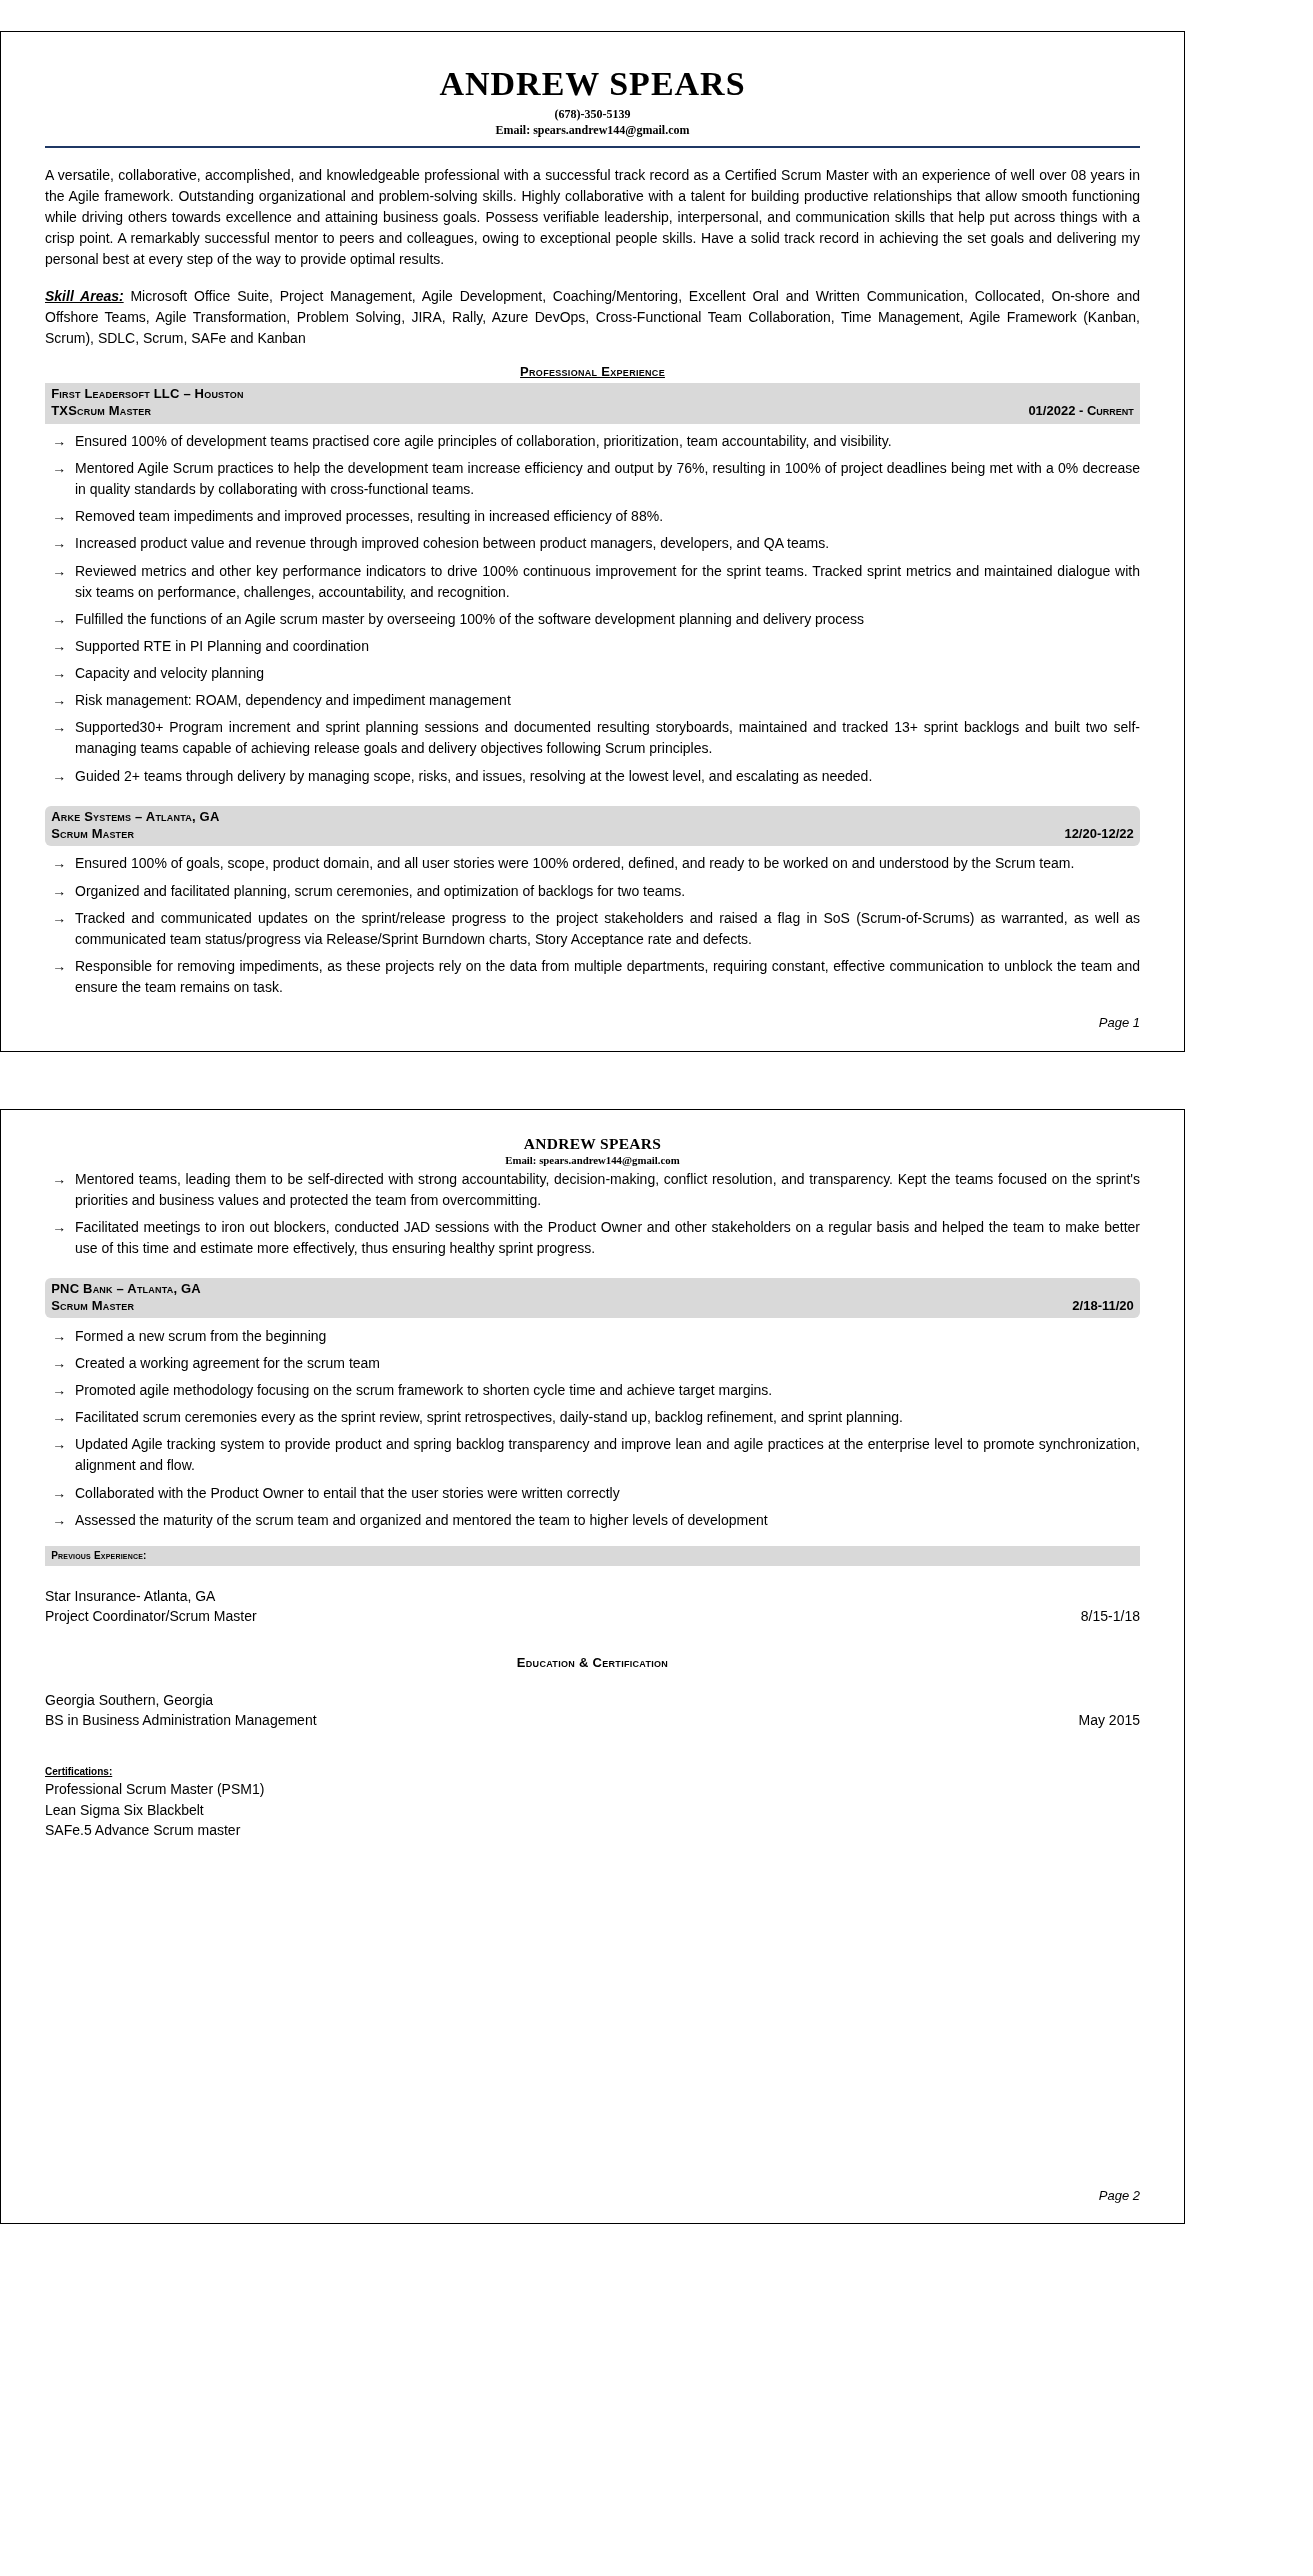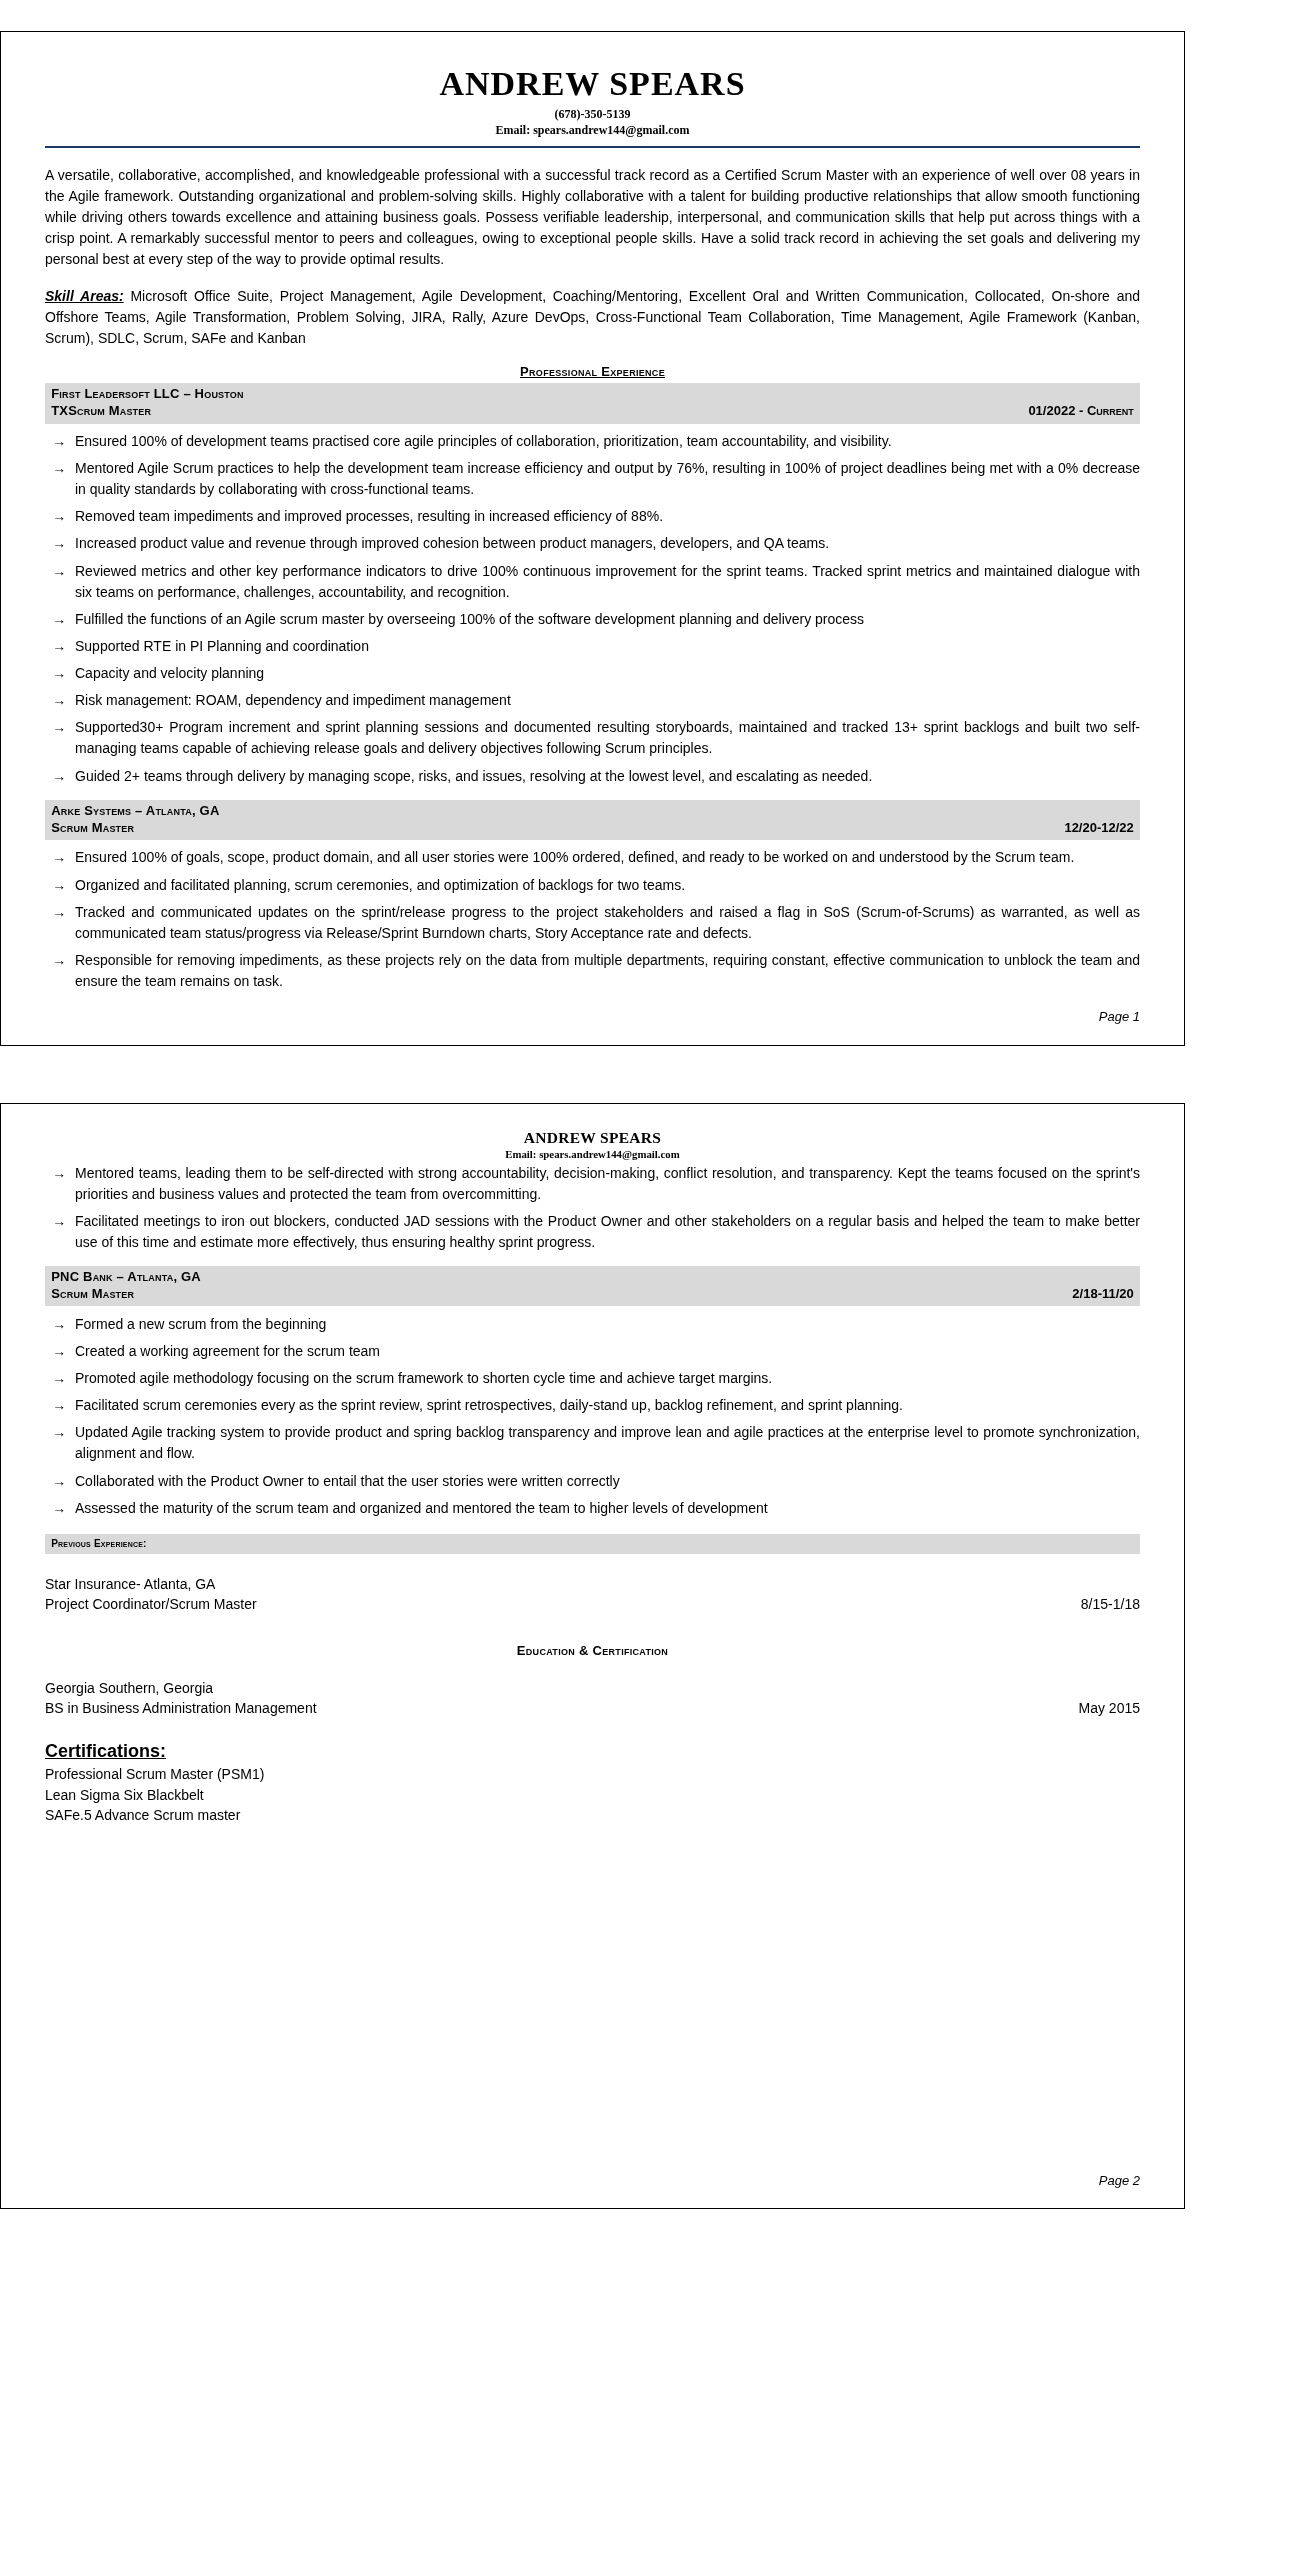--- a/index.html
+++ b/index.html
@@ -76,21 +76,21 @@
     font-variant: small-caps;
     text-decoration: underline;
   }
   .section-center.nounderline { text-decoration: none; }
   
   .job-band {
     background: #d9d9d9;
     padding: 3.1px 6.2px 3.6px 6.2px;
     margin-top: 2.1px;
   }
-  .job-band.tight { margin-top: 13px; }
+  .job-band.tight { margin-top: 19px; border-radius: 6px; }
   .job-company {
     font-weight: bold;
     font-size: 13px;
     font-variant: small-caps;
     letter-spacing: 0.2px;
     line-height: 1.3;
   }
   .job-row {
     display: flex;
     justify-content: space-between;
@@ -135,22 +135,22 @@
     margin-top: 19.6px;
     font-size: 14px;
     line-height: 1.45;
   }
   .plain-row {
     display: flex;
     justify-content: space-between;
     align-items: baseline;
   }
   .cert-head {
-    margin-top: 23px;
-    font-size: 18px;
+    margin-top: 36px;
+    font-size: 10px;
     font-weight: bold;
     text-decoration: underline;
   }
   .cert-list {
     font-size: 14px;
     line-height: 1.45;
     margin-top: 2.1px;
   }
   
   .page-number {

